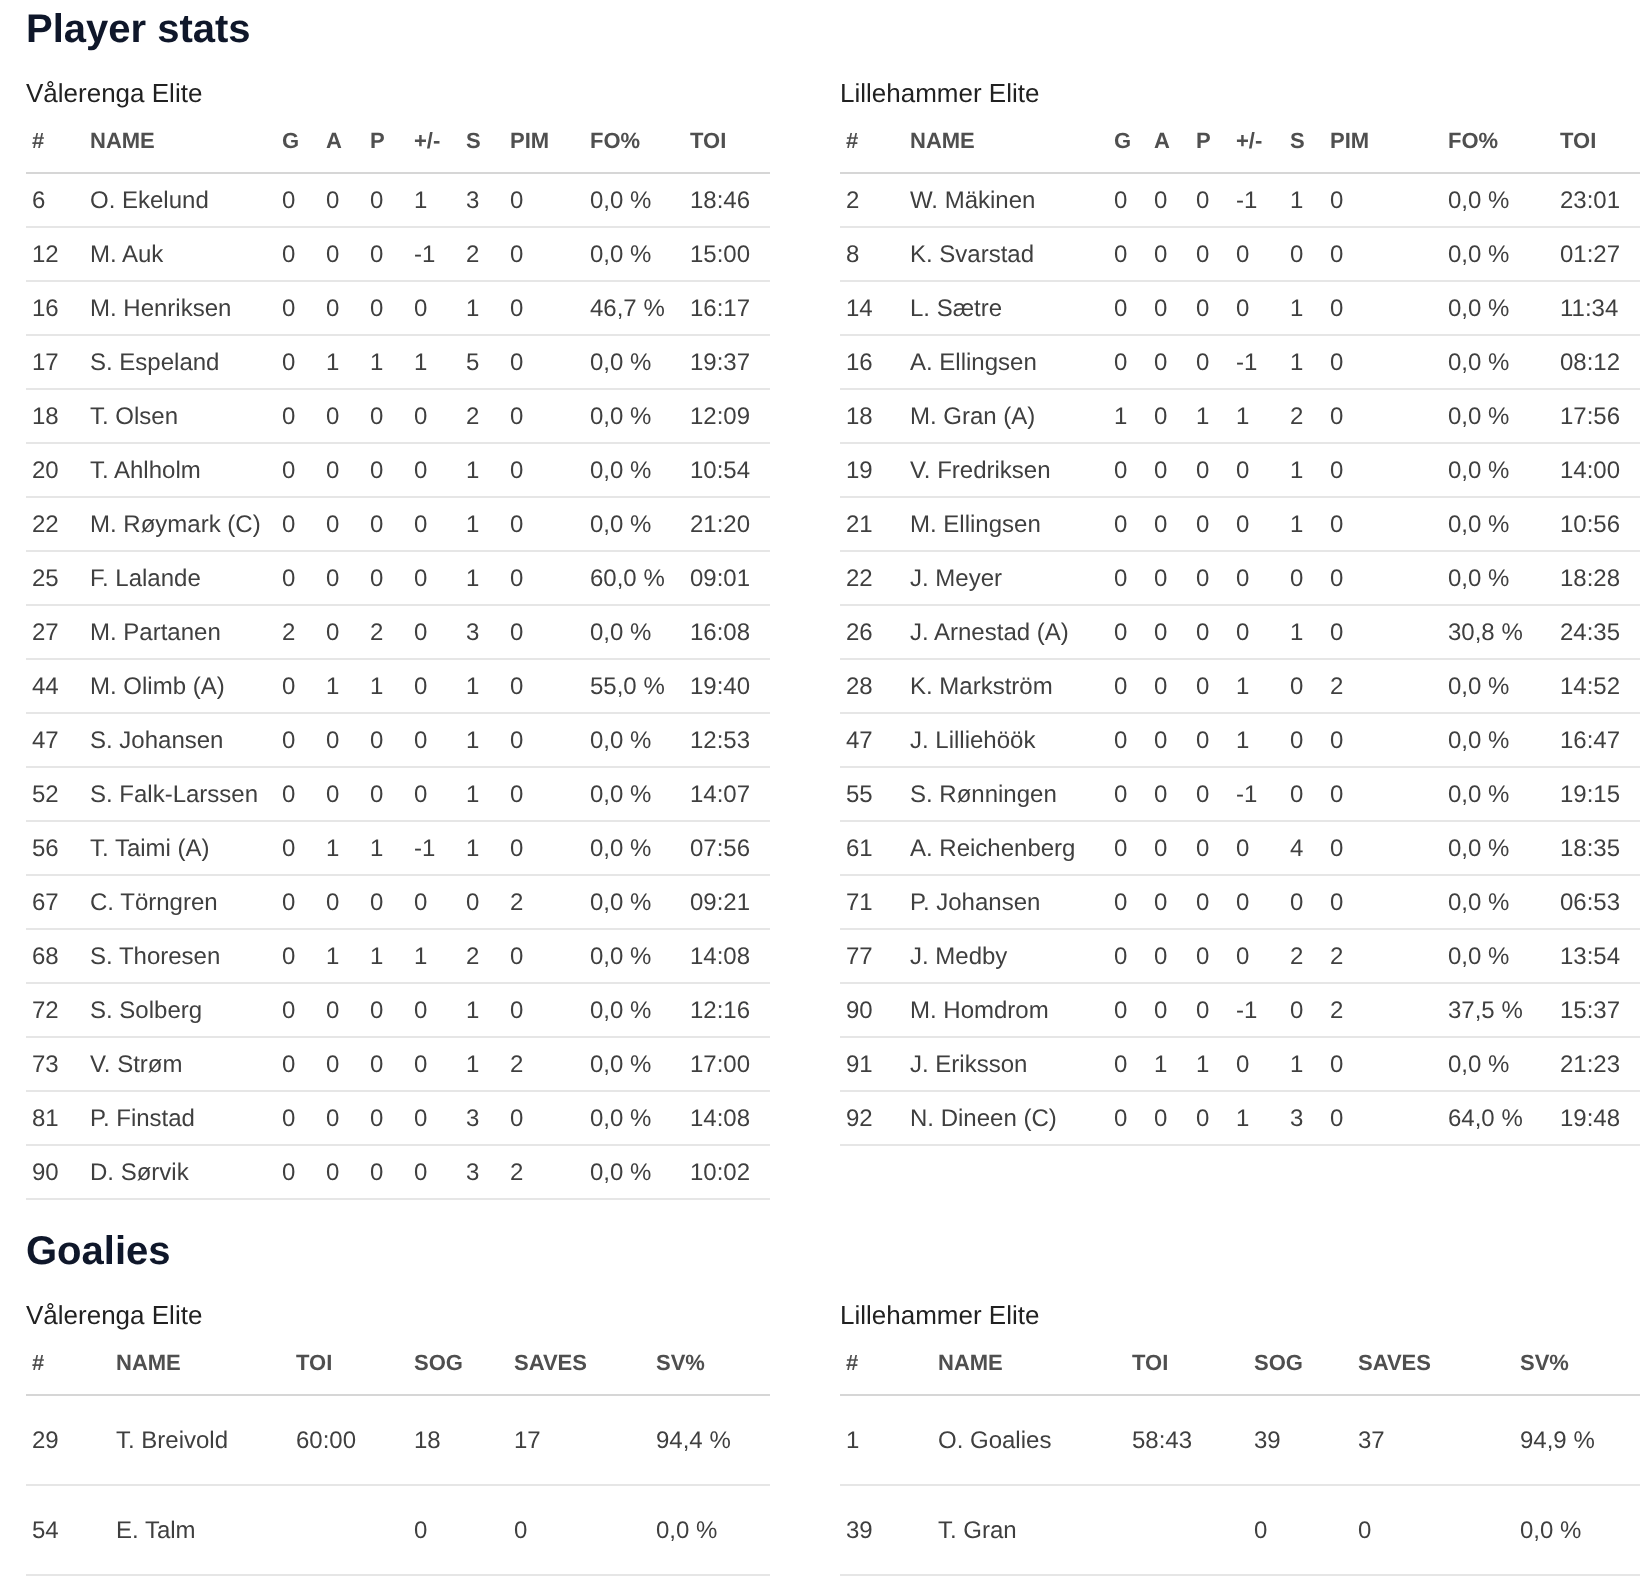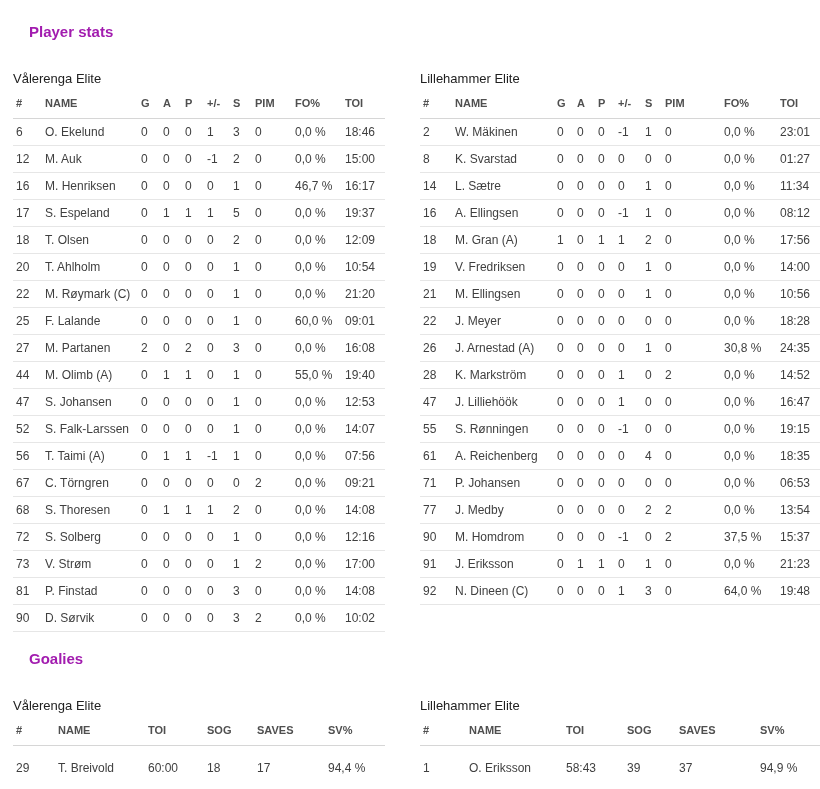--- a/index.html
+++ b/index.html
@@ -8,25 +8,25 @@
     width: 820px;
     height: 789px;
     background: #ffffff;
     font-family: "Liberation Sans", "DejaVu Sans", sans-serif;
     color: #424242;
     overflow: hidden;
   }
   .page { padding: 8px 0 0 13px; }
 
   h1.section-title {
-    font-size: 15px;
+    font-size: 20px;
     line-height: 15px;
     font-weight: 700;
-    color: #a21caf;
-    margin: 16px;
+    color: #0f172a;
+    margin: 0;
   }
   h1.goalies-title { margin-top: 19px; }
 
   .tables-grid {
     display: grid;
     grid-template-columns: 372px 400px;
     column-gap: 35px;
     align-items: start;
   }
 
@@ -651,21 +651,21 @@
               <th>NAME</th>
               <th>TOI</th>
               <th>SOG</th>
               <th>SAVES</th>
               <th>SV%</th>
             </tr>
           </thead>
           <tbody>
             <tr>
               <td>1</td>
-              <td>O. Eriksson</td>
+              <td>O. Goalies</td>
               <td>58:43</td>
               <td>39</td>
               <td>37</td>
               <td>94,9 %</td>
             </tr>
             <tr>
               <td>39</td>
               <td>T. Gran</td>
               <td></td>
               <td>0</td>

